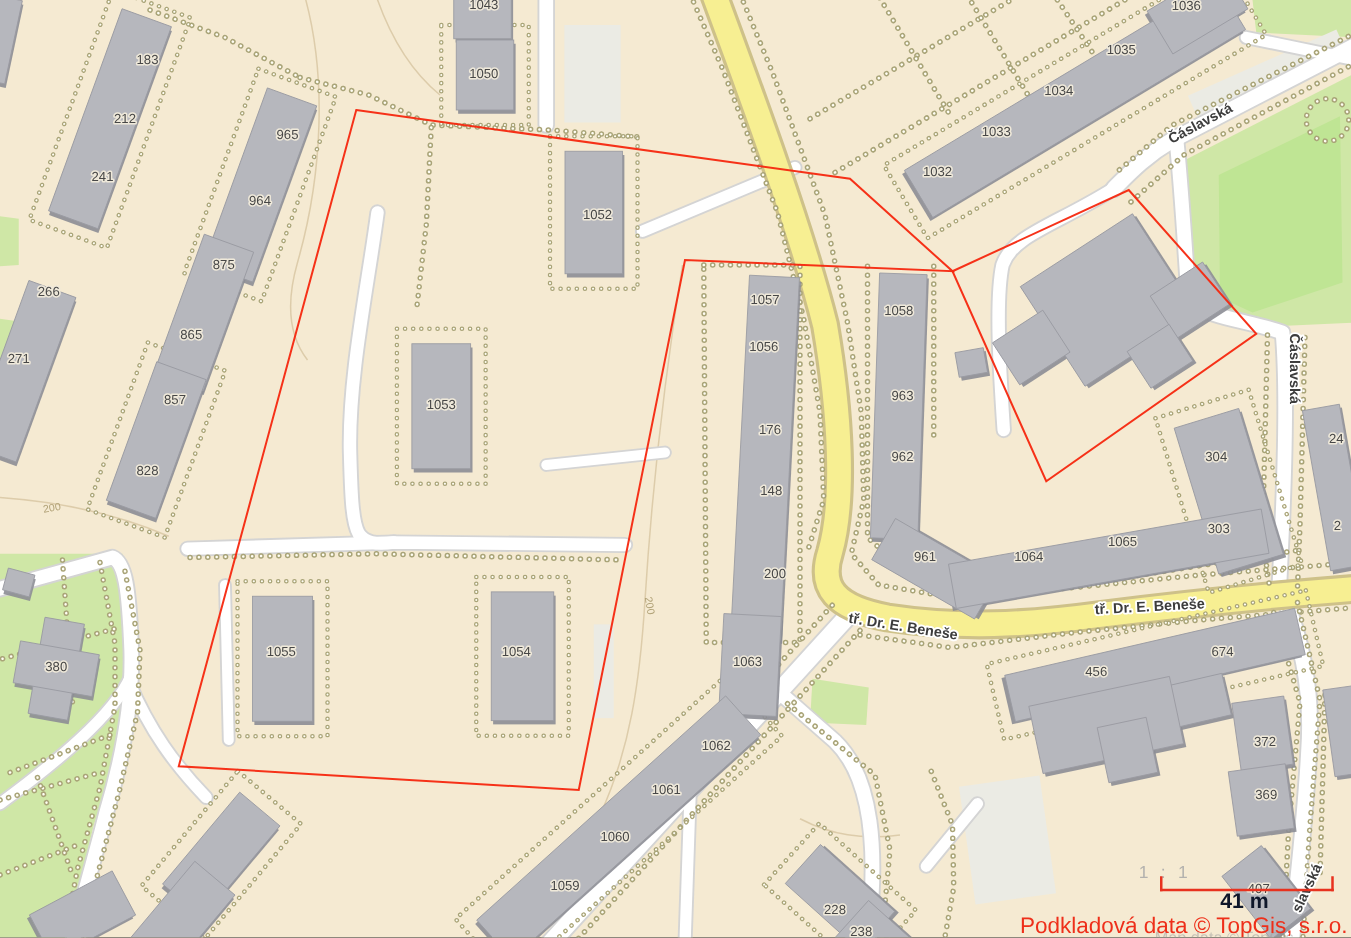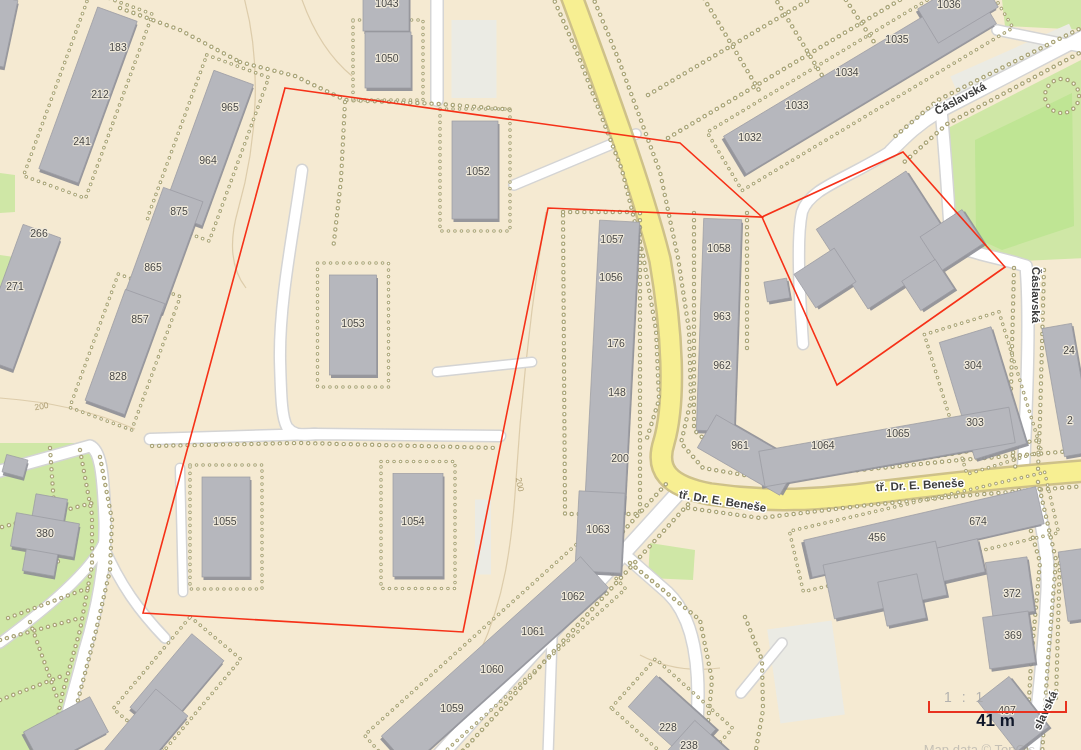--- a/index.html
+++ b/index.html
@@ -1,20 +1,20 @@
 <!DOCTYPE html>
 <html><head>
 <meta charset="utf-8">
 <style>
   html,body{margin:0;padding:0;background:#222;}
   #stage{position:relative;width:1081px;height:750px;overflow:hidden;
          font-family:"Liberation Sans",sans-serif;background:#f5ead2;}
   #map-svg{position:absolute;left:0;top:0;}
   .overlay{position:absolute;white-space:nowrap;}
-  #scale-ratio{left:944px;top:689px;color:#a8a8a8;font-size:14px;letter-spacing:3px;opacity:.85;}
+  #scale-ratio{left:911px;top:689px;color:#a8a8a8;font-size:14px;letter-spacing:3px;opacity:.85;}
   #scale-bar{left:928px;top:701px;width:135px;height:10px;
              border-left:2px solid #e8321f;border-right:2px solid #e8321f;border-bottom:2px solid #e8321f;}
   #scale-label{left:928px;top:711px;width:135px;text-align:center;color:#0f172a;
                font-size:17px;font-weight:600;}
   #watermark{right:46px;top:742px;color:#9f9f9f;opacity:.55;font-size:13px;z-index:1;}
   #attribution{right:3px;top:730px;color:#ee2f1a;font-size:18px;z-index:2;}
 </style>
 </head>
 <body>
 
@@ -317,13 +317,14 @@
       <text x="1032" y="295" fill="#3c3c3c" font-size="11.5" font-weight="bold" text-anchor="middle" font-family="&quot;Liberation Sans&quot;, sans-serif" transform="rotate(90 1032 295)" paint-order="stroke" stroke="#ffffff" stroke-width="3" stroke-linejoin="round">Čáslavská</text>
       <text x="1049" y="712" fill="#3c3c3c" font-size="11.5" font-weight="bold" text-anchor="middle" font-family="&quot;Liberation Sans&quot;, sans-serif" transform="rotate(-65 1049 712)" paint-order="stroke" stroke="#ffffff" stroke-width="3" stroke-linejoin="round">slavská</text>
       <text x="722" y="505" fill="#3c3c3c" font-size="11.5" font-weight="bold" text-anchor="middle" font-family="&quot;Liberation Sans&quot;, sans-serif" transform="rotate(9 722 505)" paint-order="stroke" stroke="#ffffff" stroke-width="3" stroke-linejoin="round">tř. Dr. E. Beneše</text>
       <text x="920" y="489" fill="#3c3c3c" font-size="11.5" font-weight="bold" text-anchor="middle" font-family="&quot;Liberation Sans&quot;, sans-serif" transform="rotate(-3 920 489)" paint-order="stroke" stroke="#ffffff" stroke-width="3" stroke-linejoin="round">tř. Dr. E. Beneše</text>
     </svg>
 
   <div class="overlay" id="scale-ratio">1 : 1</div>
   <div class="overlay" id="scale-bar"></div>
   <div class="overlay" id="scale-label">41 m</div>
   <div class="overlay" id="watermark">Map data © TopGis</div>
+  <div class="overlay" id="attribution">Podkladová data © TopGis, s.r.o.</div>
 </div>
 
 </body></html>

